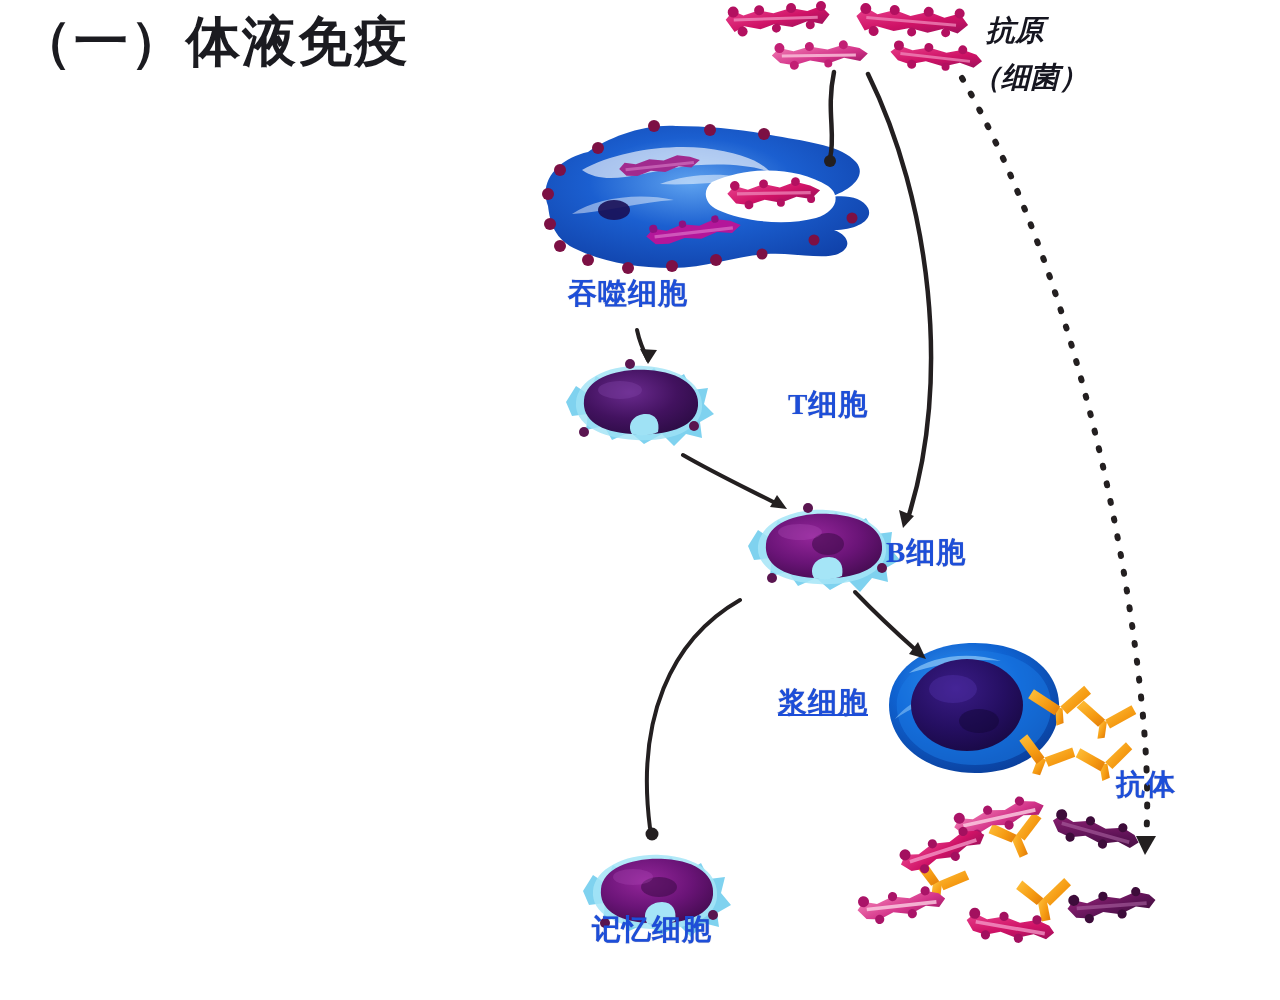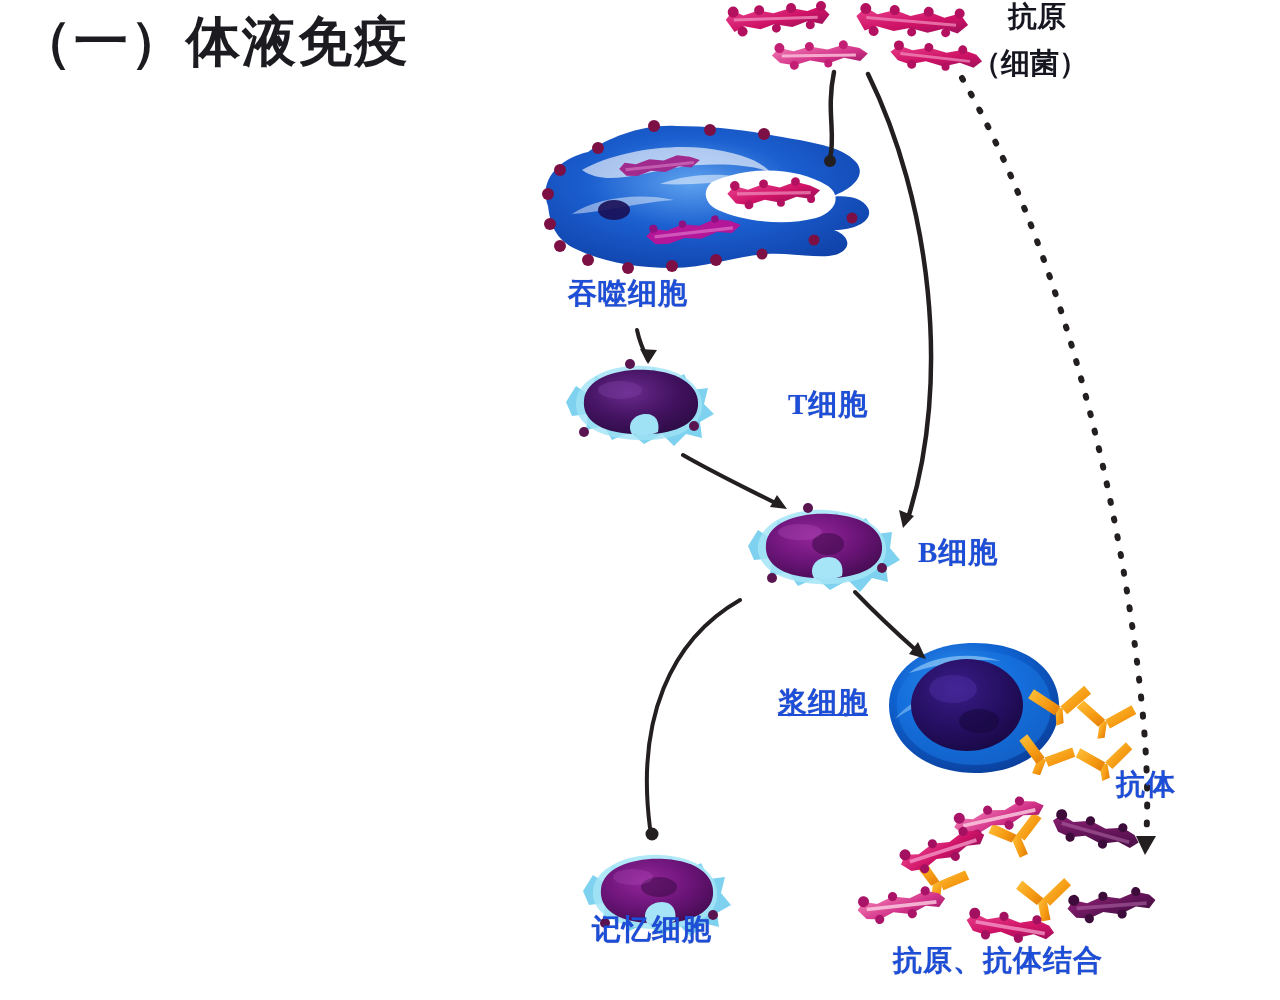--- a/index.html
+++ b/index.html
@@ -31,23 +31,24 @@
     white-space:nowrap;
     letter-spacing:1px;
     font-family:"Liberation Serif","DejaVu Serif",serif;
     text-shadow:0 0 1px rgba(40,20,60,.35);
   }
 
   svg.canvas{position:absolute;left:0;top:0;width:1280px;height:1000px;}
 
   
   .lbl-antigen{
-    position:absolute;left:986px;top:2px;
+    position:absolute;left:986px;top:16px;
     line-height:1.0;
-    text-align:center;
+    text-align:left;
+    font-style:italic;
   }
   .lbl-antigen div{font-size:29px;font-weight:700;color:#161620;white-space:nowrap;}
   .lbl-antigen .l2{margin-top:18px;margin-left:-14px;}
 </style>
 </head>
 <body>
 
 <div id="stage">
 
   <div class="title">（一）体液免疫</div>
@@ -416,23 +417,22 @@
 
   <div class="lbl-antigen">
     <div class="l1">抗原</div>
     <div class="l2">（细菌）</div>
   </div>
 
   <div class="lbl" style="left:568px;top:274px;">吞噬细胞</div>
 
   <div class="lbl" style="left:788px;top:385px;">T细胞</div>
 
-  <div class="lbl" style="left:918px;top:533px;">B细胞</div>
+  <div class="lbl" style="left:886px;top:533px;">B细胞</div>
 
   <div class="lbl" style="left:778px;top:683px;text-decoration:underline;">浆细胞</div>
 
   <div class="lbl" style="left:1116px;top:765px;">抗体</div>
 
   <div class="lbl" style="left:592px;top:910px;">记忆细胞</div>
 
-  <div class="lbl" style="left:893px;top:941px;">抗原、抗体结合</div>
 
 </div>
 
 </body></html>

